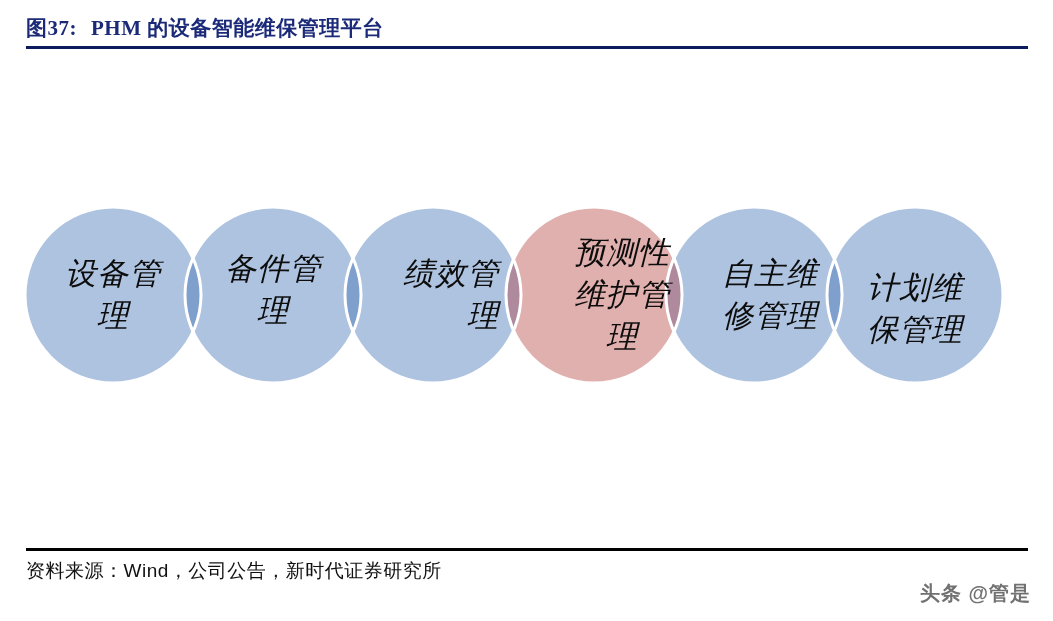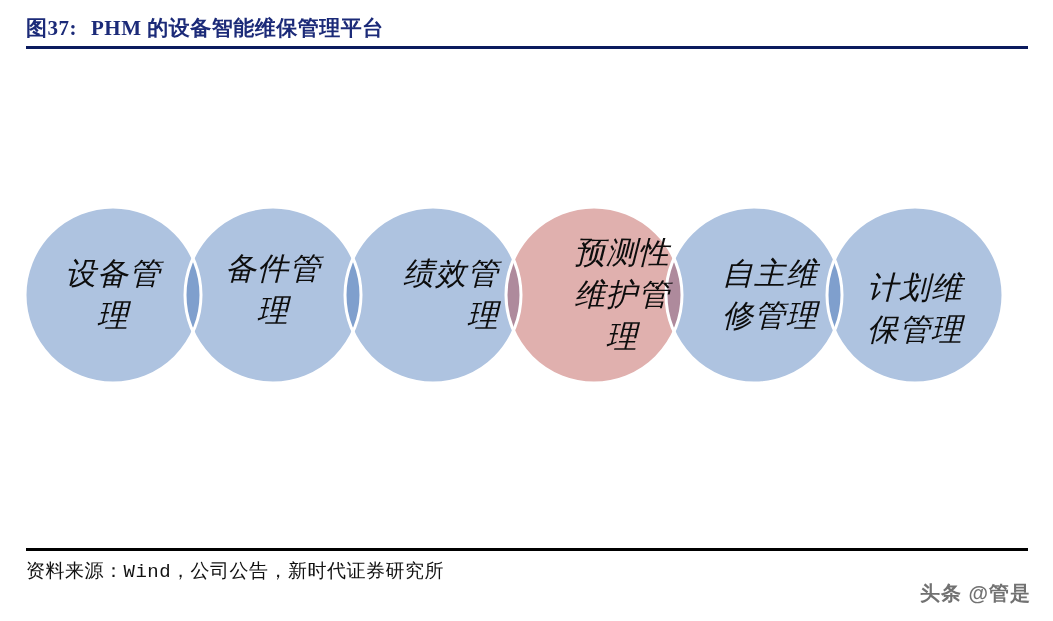--- a/index.html
+++ b/index.html
@@ -75,21 +75,21 @@
     left: 26px;
     top: 548px;
     width: 1002px;
     height: 3px;
     background: #000000;
   }
   #source-note {
     position: absolute;
     left: 26px;
     top: 558px;
-    font-family: Liberation Mono, monospace;
+    font-family: Liberation Sans, sans-serif;
     font-size: 19px;
     color: #111111;
     letter-spacing: 0.5px;
     white-space: nowrap;
   }
   #watermark {
     position: absolute;
     right: 22px;
     bottom: 14px;
     font-family: "Liberation Sans", "DejaVu Sans", sans-serif;

